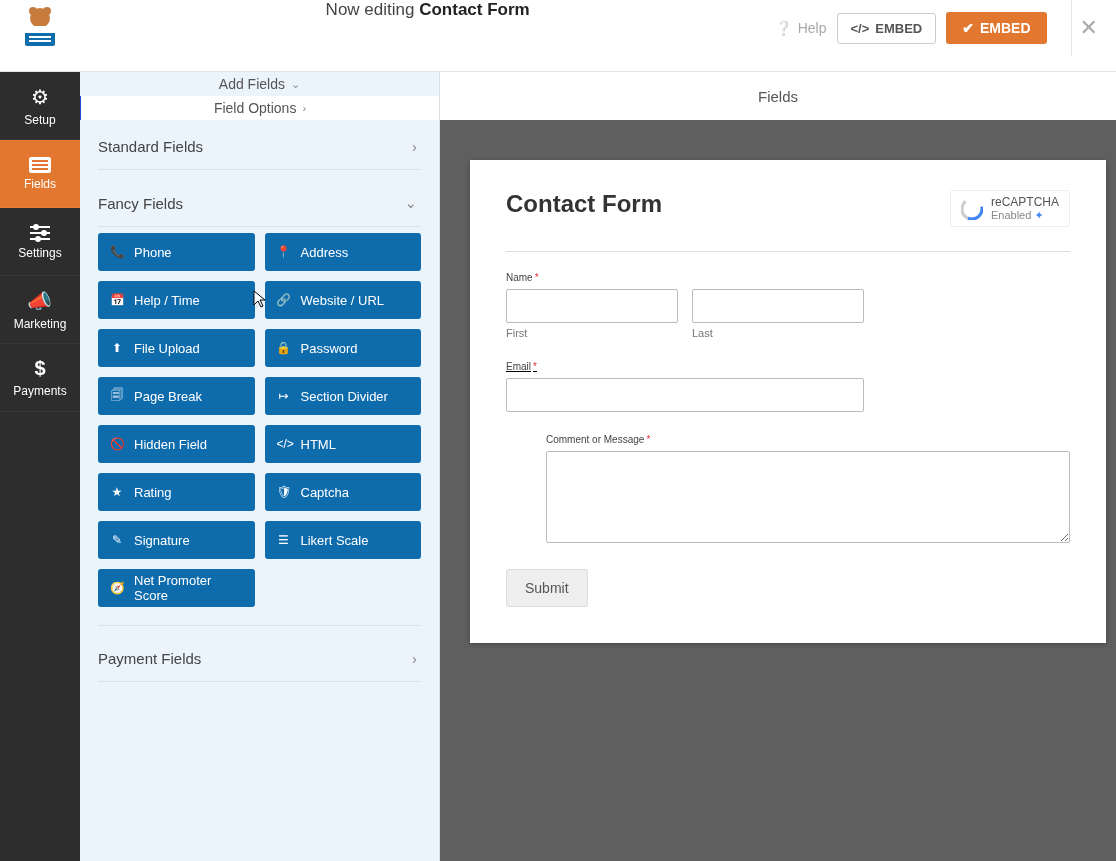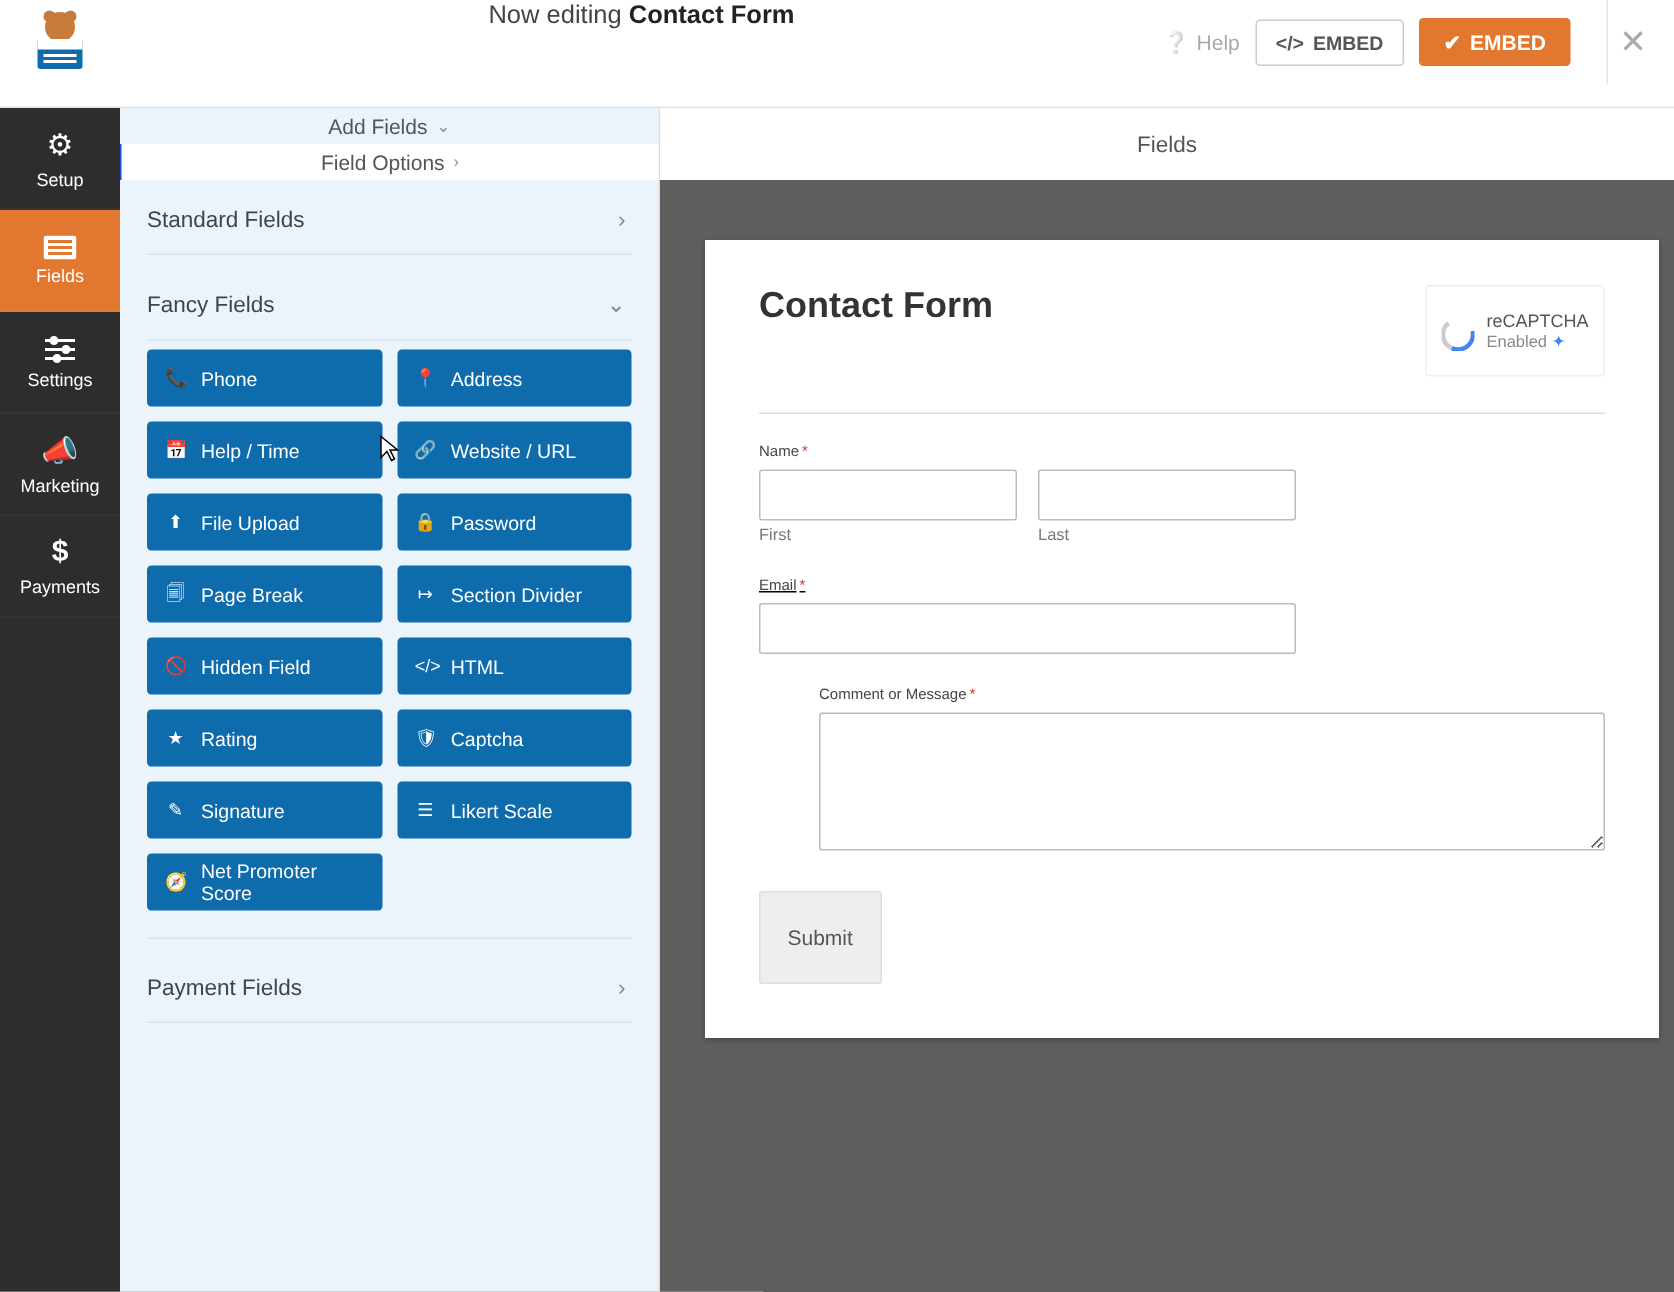--- a/index.html
+++ b/index.html
@@ -32,34 +32,34 @@
 
 .field-grid { display: grid; grid-template-columns: 1fr 1fr; gap: 10px; margin-top: 6px; margin-bottom: 18px; }
 .field-btn { background: #0e6cad; color: #fff; border: none; border-radius: 3px; height: 38px; display: flex; align-items: center; padding: 0 12px; gap: 10px; font-size: 13px; cursor: grab; text-align:left; }
 .field-btn .fi { width: 14px; text-align: center; font-size: 12px; }
 
 .canvas { flex: 1; background: #5f5f5f; position: relative; }
 .fields-bar { height: 48px; background: #fff; display: flex; align-items: center; justify-content: center; color: #555; font-size: 15px; }
 .canvas-inner { position: absolute; top: 88px; left: 30px; right: 10px; background: #fff; padding: 30px 36px 36px 36px; box-shadow: 0 1px 4px rgba(0,0,0,0.3); }
 .form-head { display: flex; justify-content: space-between; align-items: flex-start; }
 .form-title { font-size: 24px; font-weight: 700; color: #333; }
-.recap { display: flex; align-items: flex-end; gap: 8px; font-size: 12px; color: #555; border:1px solid #eee; padding:16px 10px; border-radius:3px;}
+.recap { display: flex; align-items: center; gap: 8px; font-size: 12px; color: #555; border:1px solid #eee; padding:4px 10px; border-radius:3px;}
 .recap small { display: block; font-size: 11px; color: #888; }
 .hr { border: none; border-top: 1px solid #ddd; margin: 24px 0 20px; }
 .fld-label { font-size: 10px; color: #444; margin-bottom: 6px; display: block; }
 .req { color: #d63638; margin-left: 2px; }
 .name-row { display: flex; gap: 14px; }
 .name-col { flex: 0 0 172px; }
 .input { width: 100%; height: 34px; border: 1px solid #bbb; border-radius: 2px; padding: 0 8px; font-size: 14px; }
 .sublabel { font-size: 11px; color: #777; margin-top: 4px; }
 .email-wrap { margin-top: 22px; text-decoration: underline; }
 .email-wrap .input { width: 358px; }
 .msg-wrap { margin-top: 22px; padding-left: 40px; }
 .textarea { width: 100%; height: 92px; border: 1px solid #bbb; border-radius: 2px; padding: 8px; font-size: 14px; resize: both; }
-.submit { margin-top: 22px; background: #eee; border: 1px solid #ddd; color: #555; padding: 22px 18px; font-size: 14px; border-radius: 2px; cursor: pointer; }
+.submit { margin-top: 22px; background: #eee; border: 1px solid #ddd; color: #555; padding: 10px 18px; font-size: 14px; border-radius: 2px; cursor: pointer; }
 
 .cursor { position: absolute; left: 253px; top: 290px; font-size: 16px; color: #000; pointer-events:none; }
 
 svg { display: block; }
 </style>
 </head>
 <body>
 
 <div class="topbar">
   <div class="logo">

